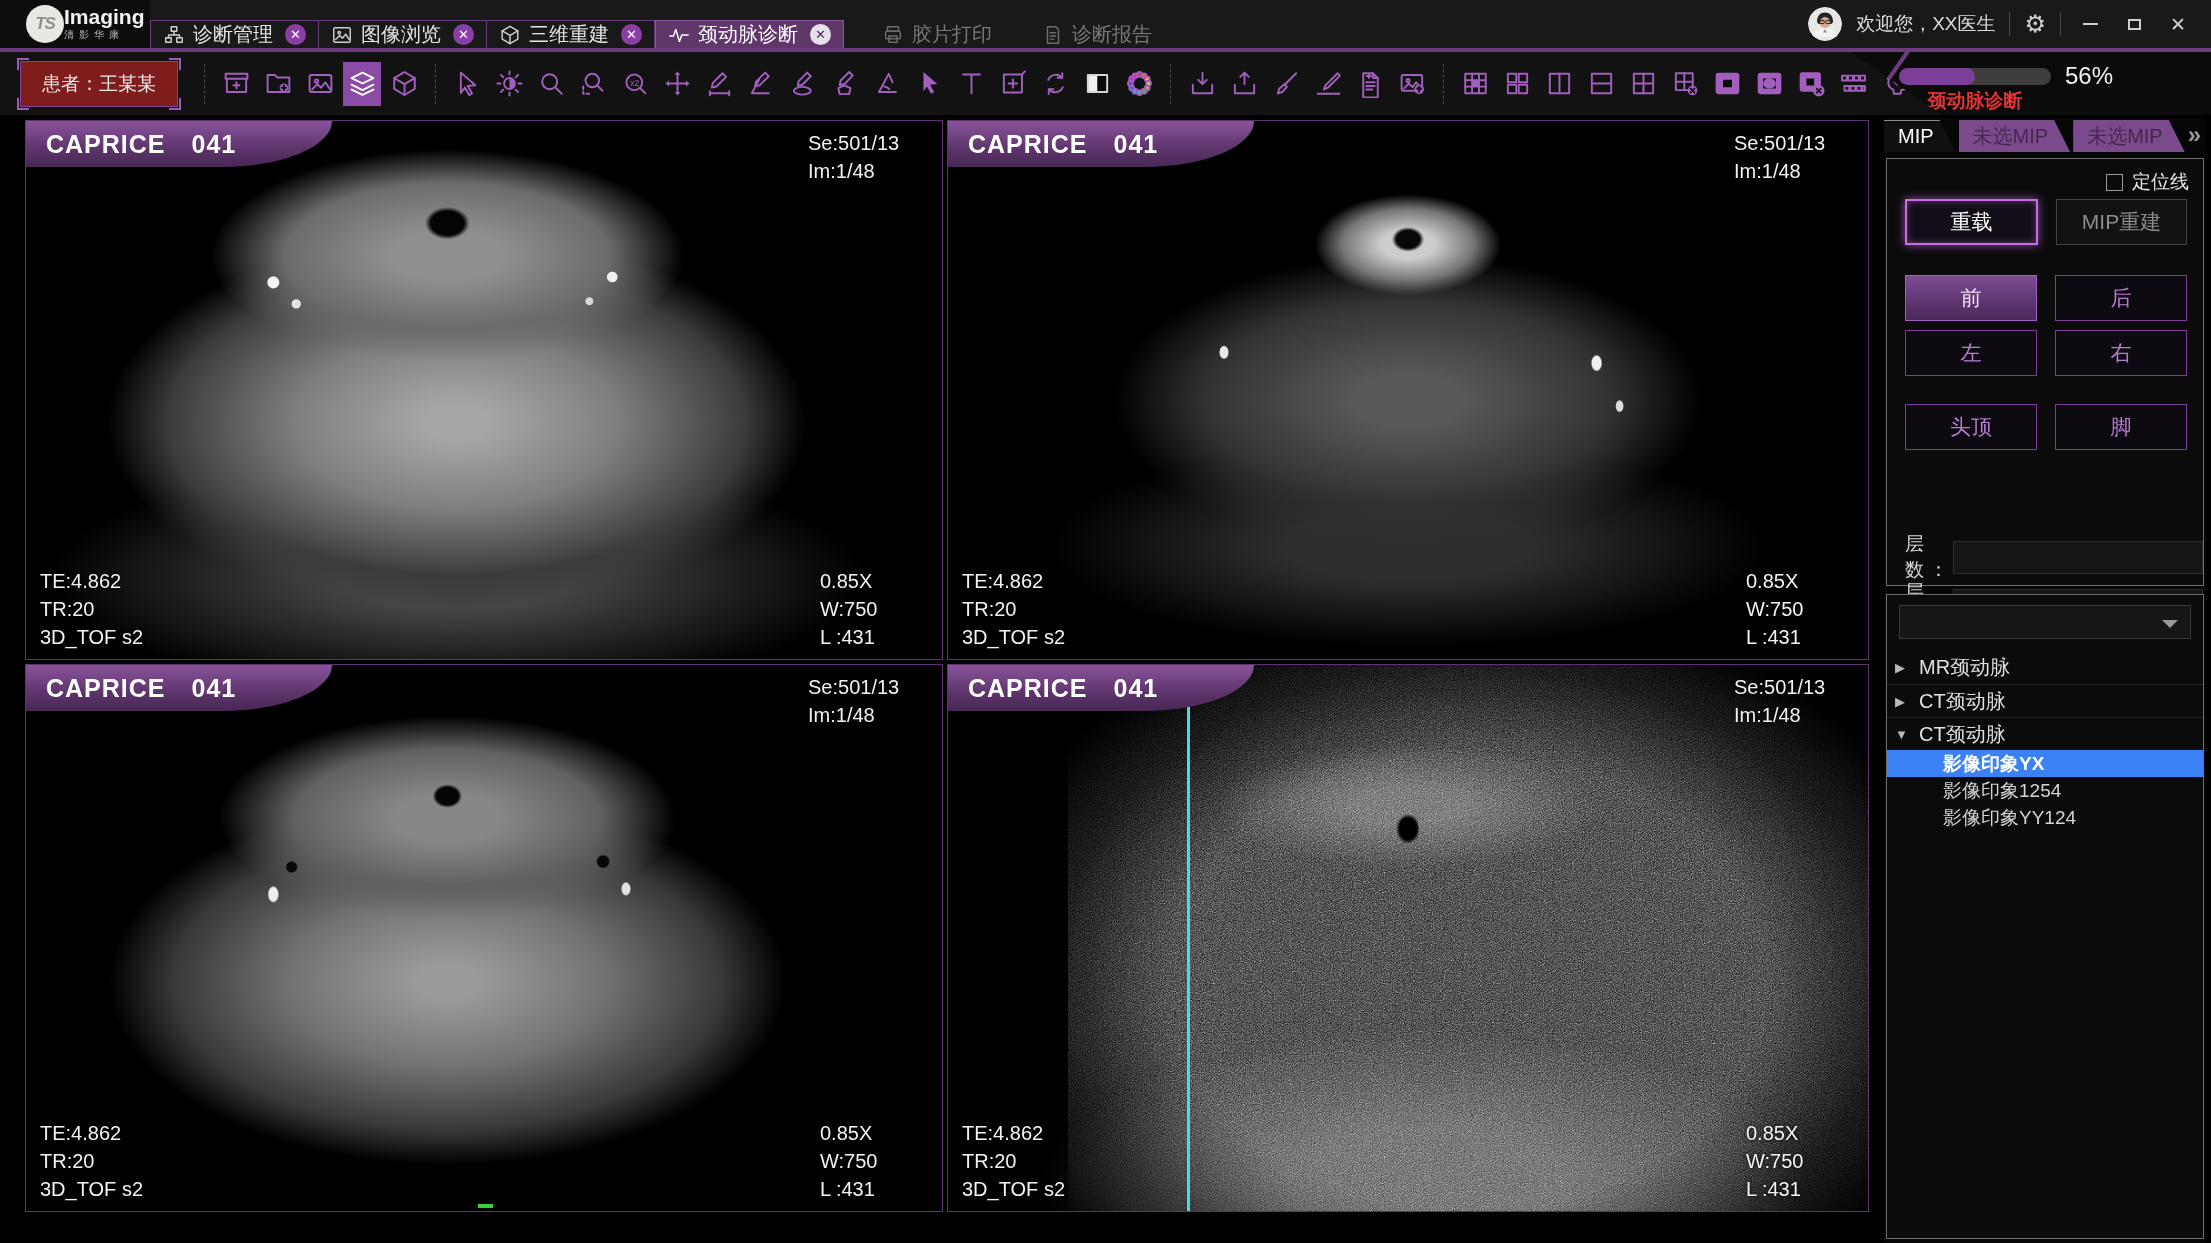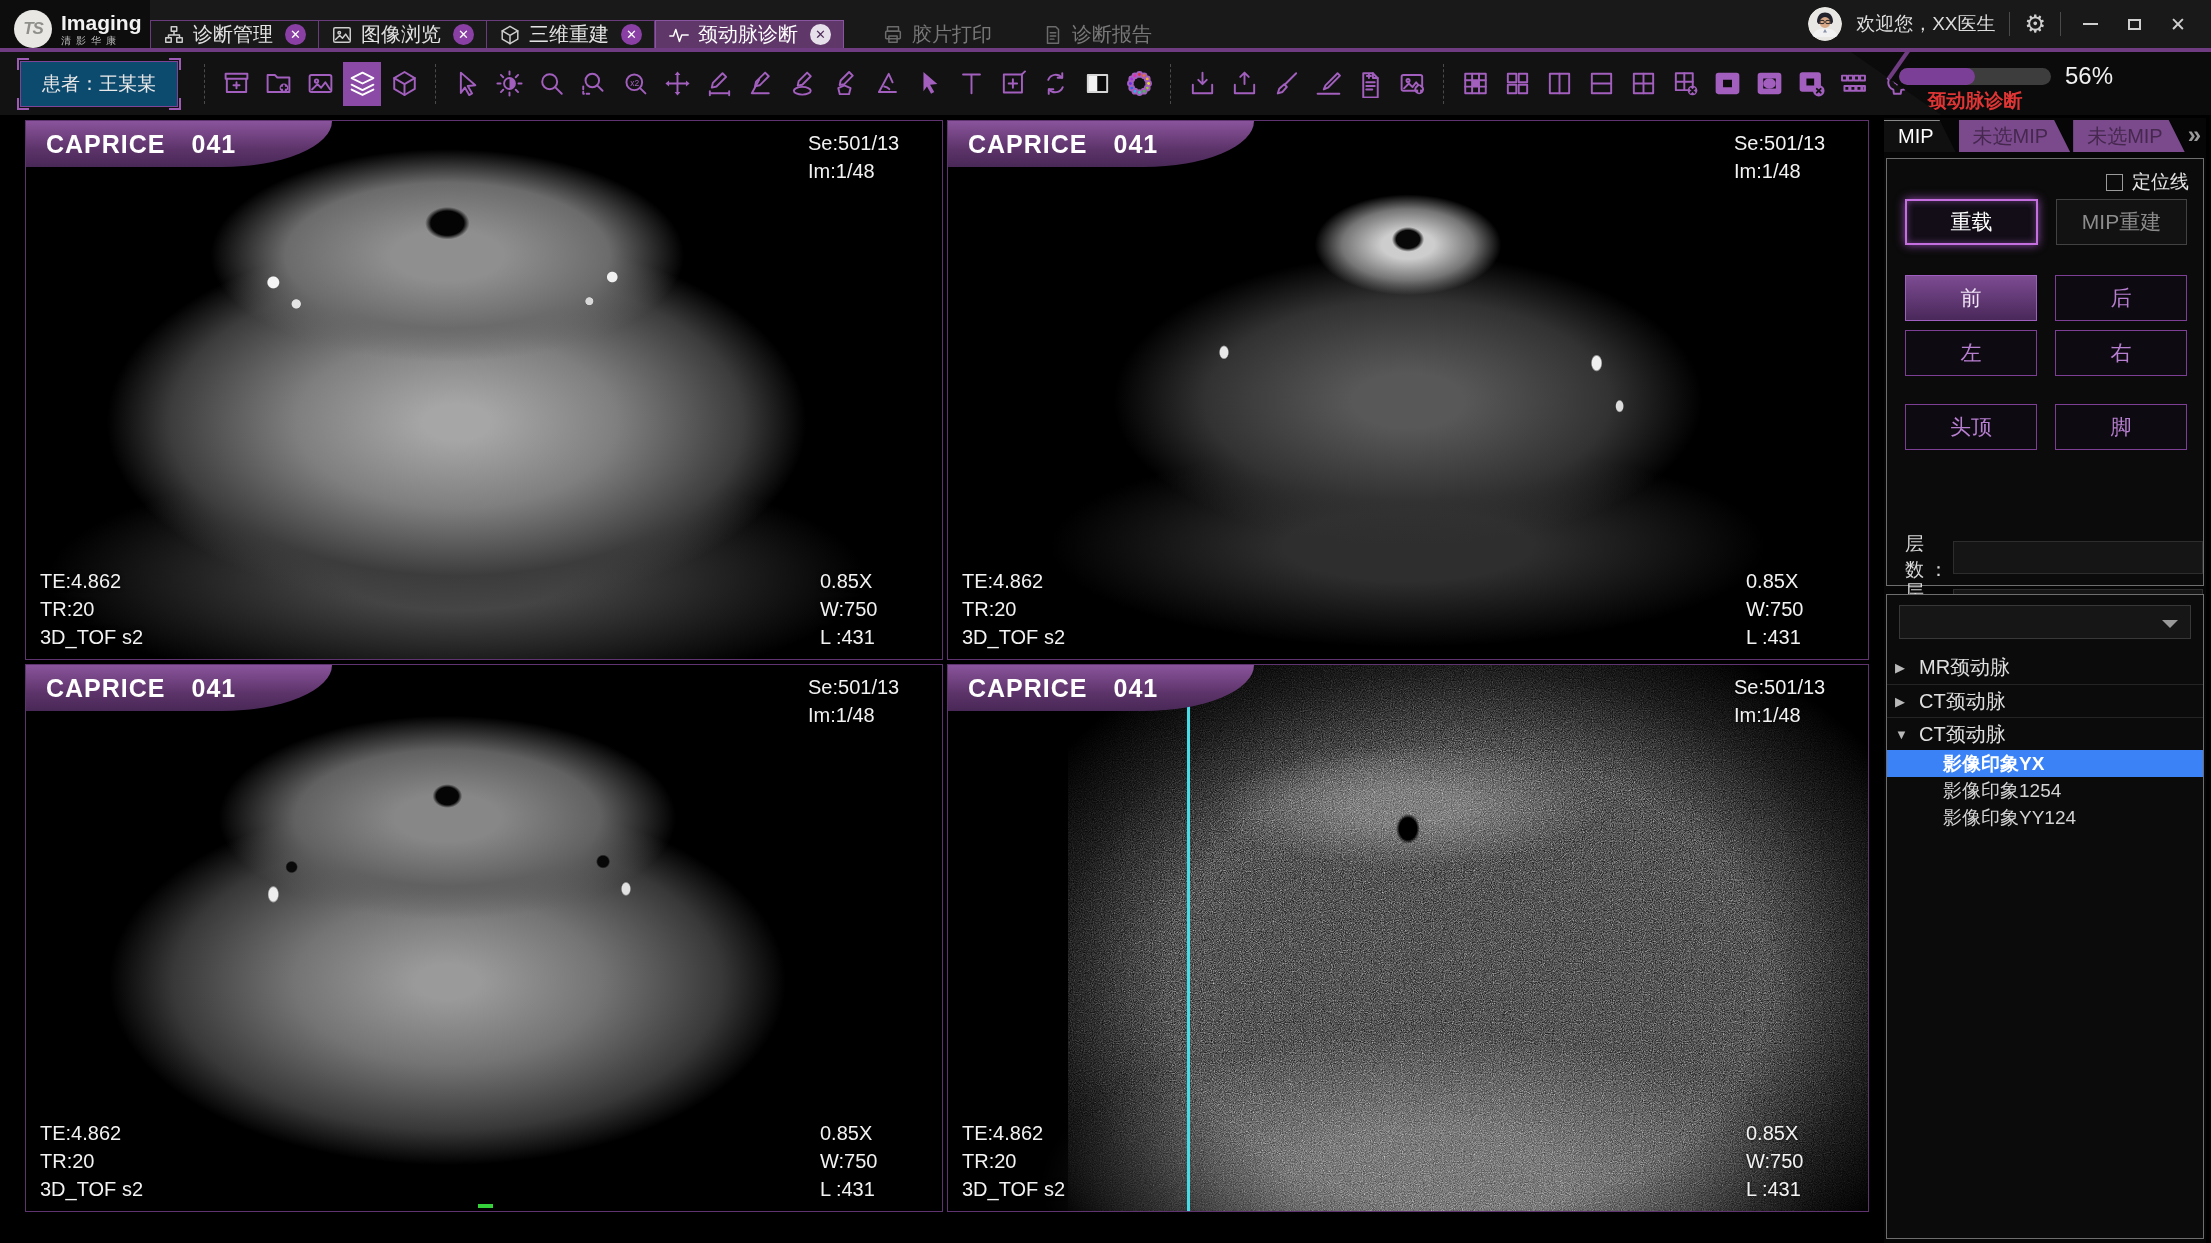--- a/index.html
+++ b/index.html
@@ -2,21 +2,21 @@
 <html><head>
 <meta charset="utf-8">
 <style>
   *{margin:0;padding:0;box-sizing:border-box}
   html,body{width:2211px;height:1243px;overflow:hidden;background:#000;
     font-family:"Liberation Sans","DejaVu Sans",sans-serif;color:#e8e8e8}
   .app{position:relative;width:2211px;height:1243px;background:#000}
 
   
   .titlebar{position:absolute;left:0;top:0;width:2211px;height:48px;background:#191919;display:flex;align-items:stretch}
-  .logo{width:150px;background:#0d0d0d;display:flex;align-items:flex-end;gap:9px;padding-left:14px;flex:0 0 auto}
+  .logo{width:150px;background:#0d0d0d;display:flex;align-items:center;padding-left:26px;flex:0 0 auto}
   .logo-circle{width:38px;height:38px;border-radius:50%;background:#e9e7e3;display:flex;align-items:center;justify-content:center;flex:0 0 auto}
   .logo-circle span{font-weight:bold;font-style:italic;font-size:17px;color:#8f8f8b;letter-spacing:-1px}
   .logo-text .brand{font-size:21px;font-weight:bold;color:#f2f2f2;line-height:22px}
   .logo-text .brand-sub{font-size:10px;color:#b5b5b5;letter-spacing:5px}
   .tabs{display:flex;align-items:flex-end}
   .ttab{display:flex;align-items:center;gap:8px;padding:0 12px;font-size:20px;color:#e3e3e3;
     border-left:1px solid #6b3c7d;border-top:1px solid #6b3c7d;cursor:pointer}
   .ttab.last-bordered{border-right:1px solid #6b3c7d}
   .ttab.active{background:#5f3769;border-left:1px solid #8a55a0;border-top:1px solid #8a55a0;border-right:1px solid #8a55a0;color:#fff}
   .ttab.disabled{border:none;color:#787878;margin-left:26px}
@@ -33,21 +33,21 @@
   .gear{font-size:24px;color:#cfcfcf;line-height:1;cursor:pointer}
   .wbtn{width:30px;height:30px;display:flex;align-items:center;justify-content:center;cursor:pointer}
   .wbtn .bar{width:15px;height:2px;background:#cfcfcf}
   .wbtn .box{width:13px;height:11px;border:2px solid #cfcfcf}
   .wbtn.close{font-size:19px;color:#cfcfcf}
 
   
   .toolbar{position:absolute;left:0;top:48px;width:2211px;height:67px;background:#121212;border-top:4px solid #6f3c82;
     display:flex;align-items:center;padding-left:20px;gap:4px}
   .patient-box{position:relative;width:158px;height:46px;border:1px solid #7e4394;display:flex;align-items:center;justify-content:center;
-    font-size:19px;color:#e8e8e8;margin-right:14px;background:#0c4a6e;flex:0 0 auto;cursor:pointer}
+    font-size:19px;color:#e8e8e8;margin-right:14px;background:#7f1d1d;flex:0 0 auto;cursor:pointer}
   .pb-c{position:absolute;width:12px;height:12px;border:2px solid #9d5bb5}
   .pb-c.tl{left:-4px;top:-4px;border-right:none;border-bottom:none}
   .pb-c.tr{right:-4px;top:-4px;border-left:none;border-bottom:none}
   .pb-c.bl{left:-4px;bottom:-4px;border-right:none;border-top:none}
   .pb-c.br{right:-4px;bottom:-4px;border-left:none;border-top:none}
   .tsep{width:0;height:40px;border-left:1px dashed #4a4a4a;margin:0 8px;flex:0 0 auto}
   .tbtn{width:38px;height:44px;background:transparent;border:none;display:flex;align-items:center;justify-content:center;cursor:pointer;flex:0 0 auto}
   .tbtn.active{background:#8a4aa5}
   .ic{width:29px;height:29px;stroke:#a25fbe;fill:none;stroke-width:1.6;stroke-linecap:round;stroke-linejoin:round}
   .tbtn.active .ic{stroke:#fff}

